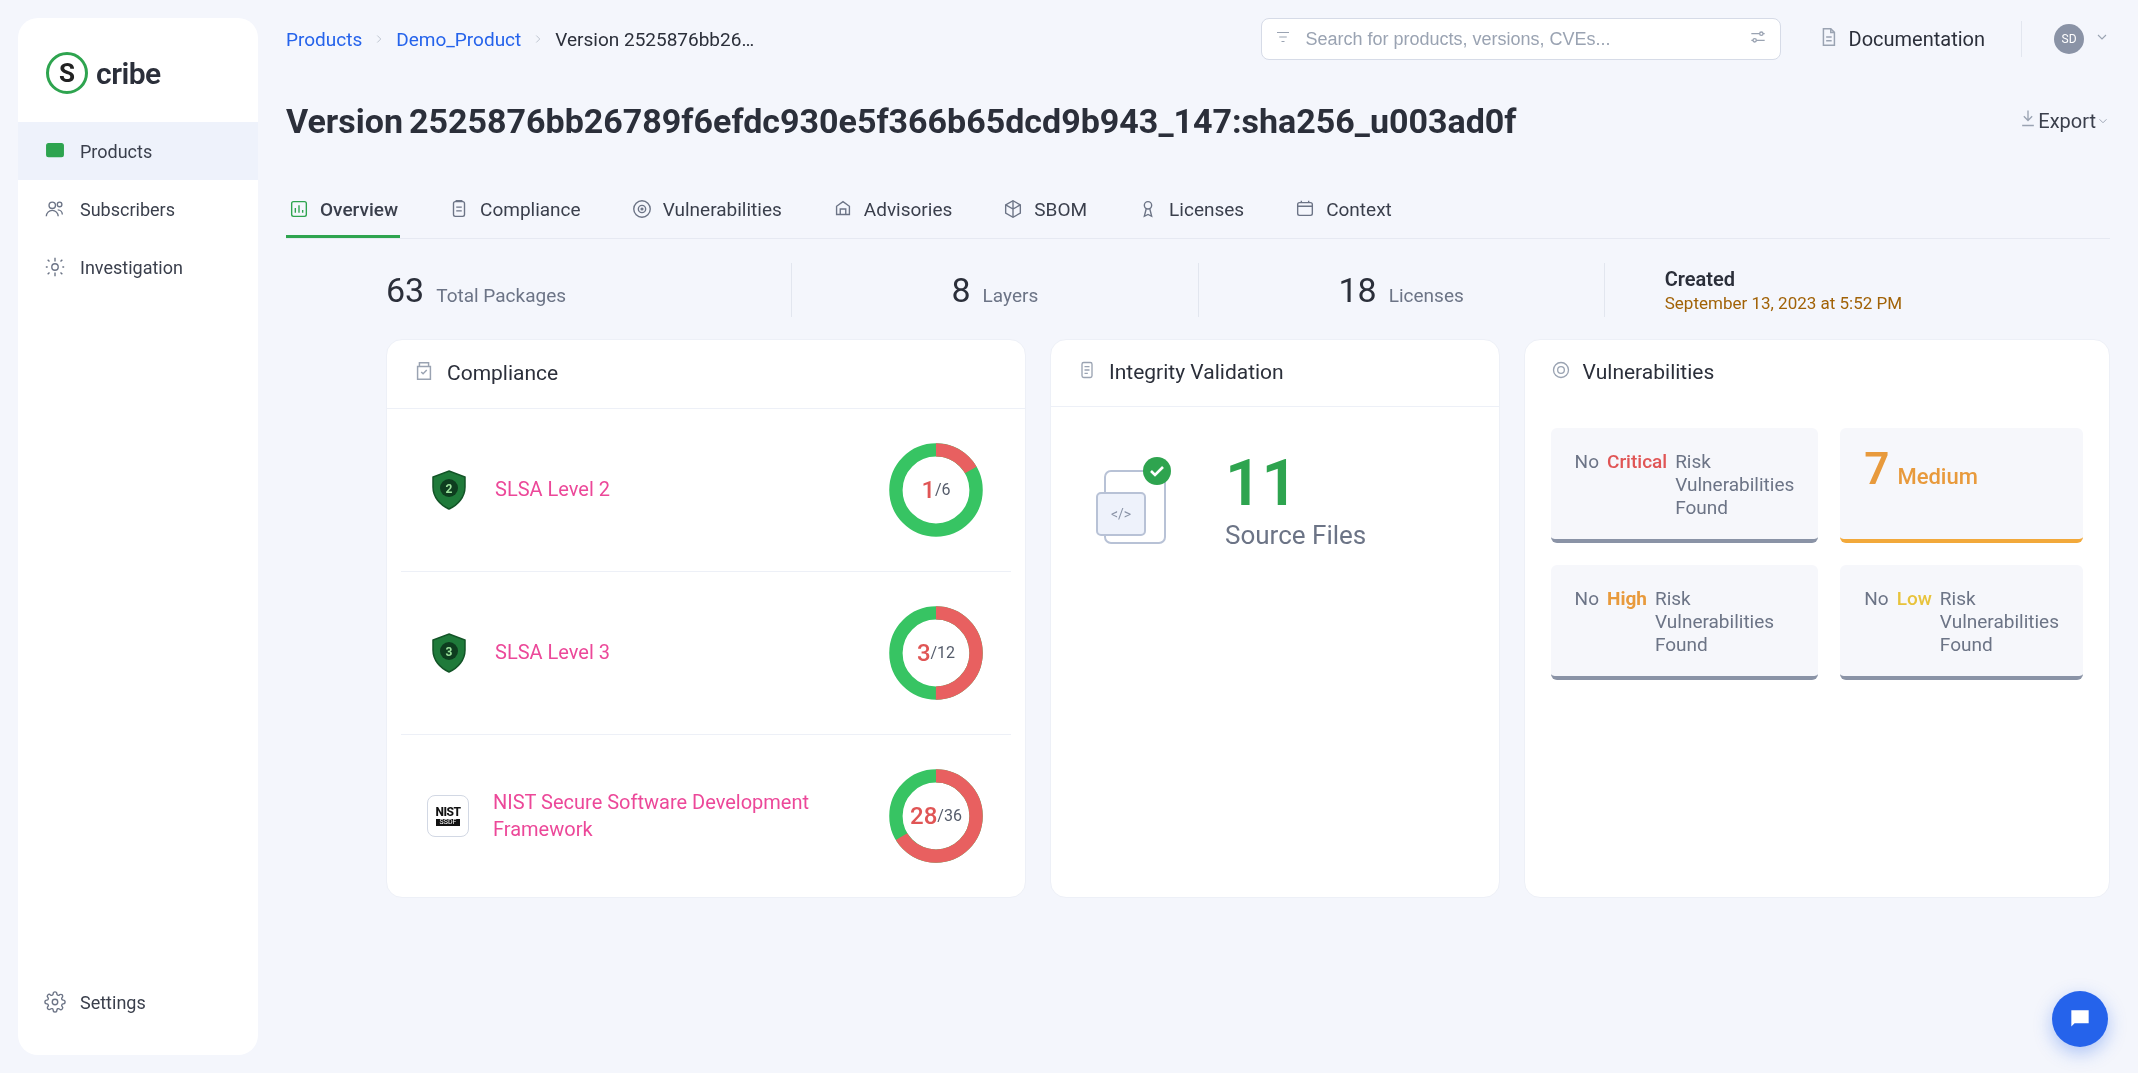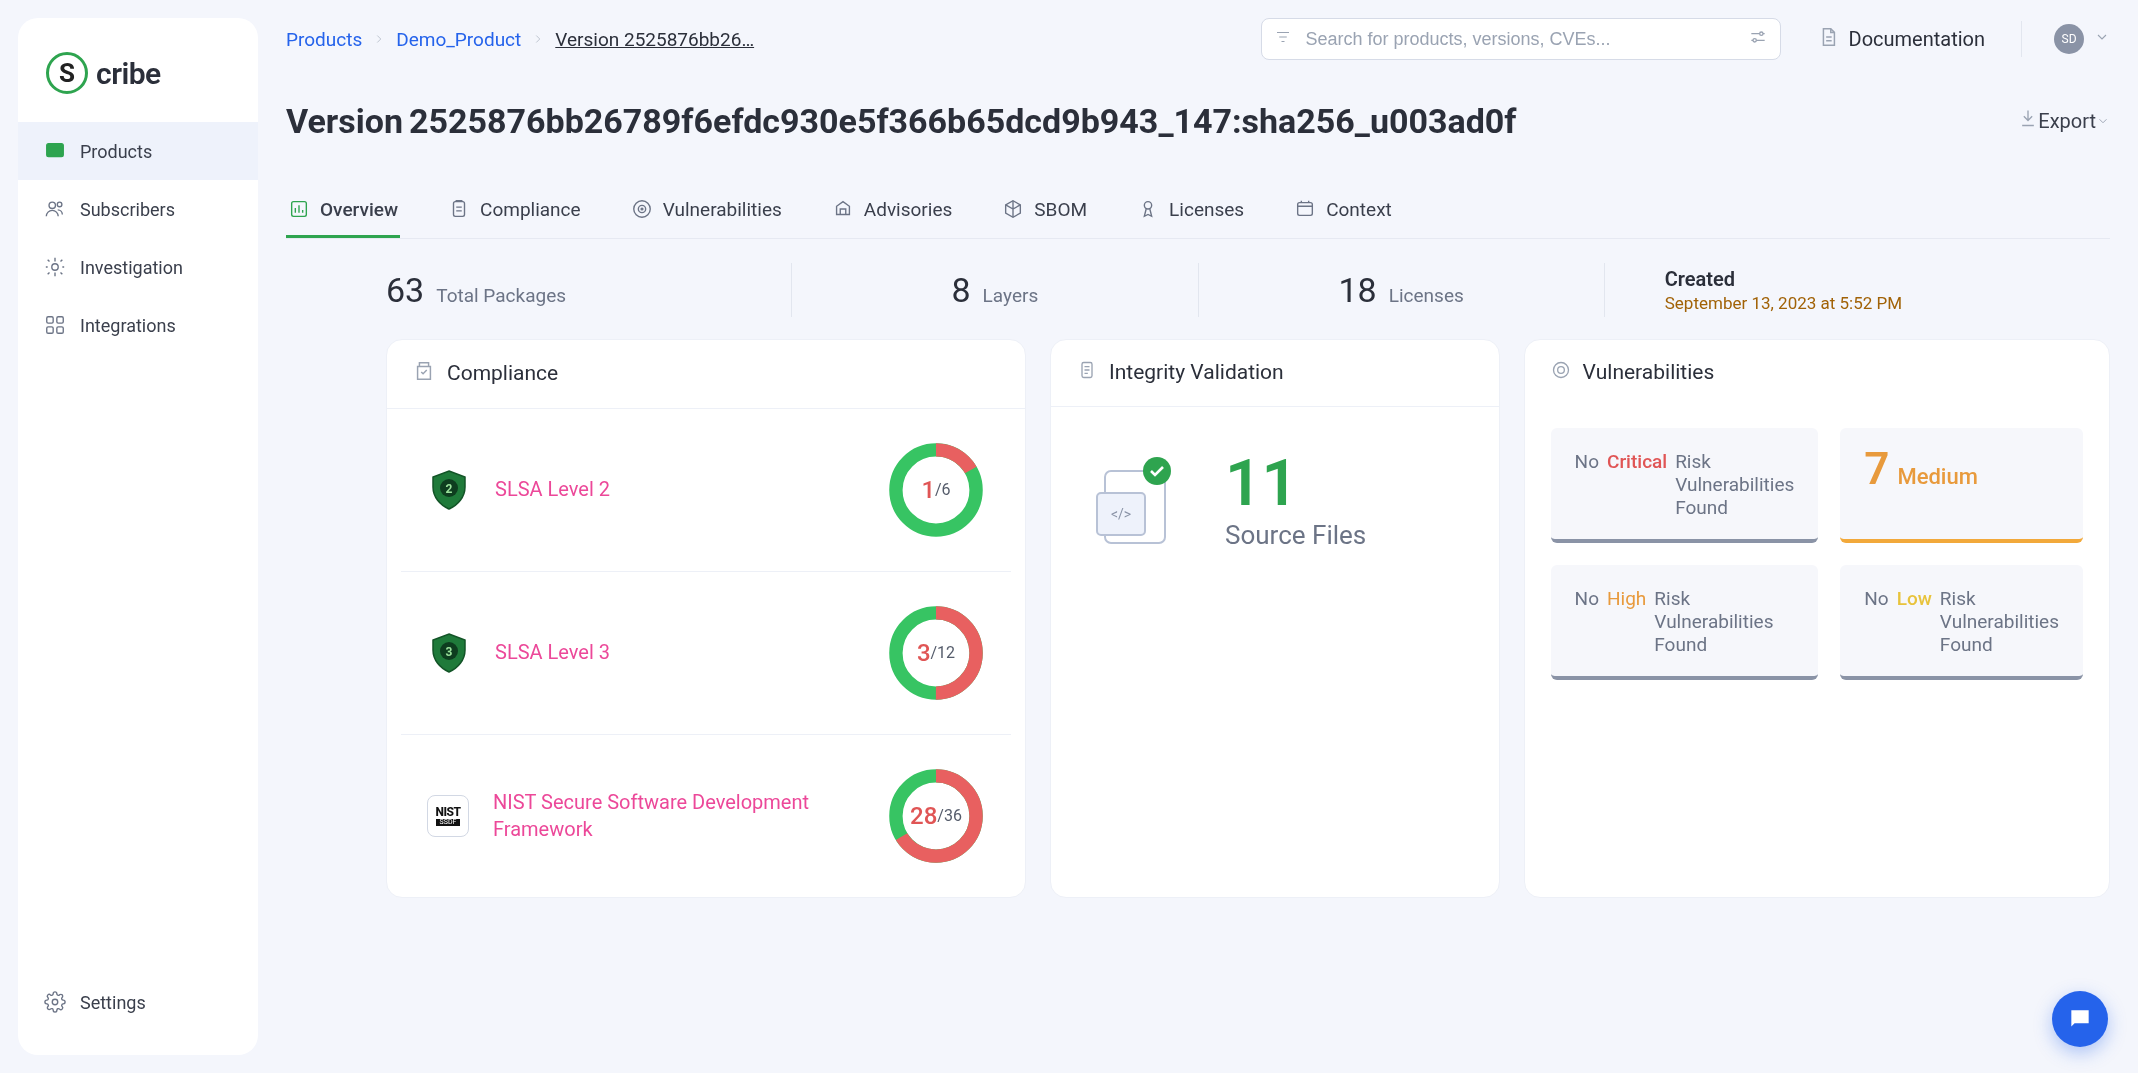--- a/index.html
+++ b/index.html
@@ -21,21 +21,21 @@
   .nav-item.active .ic-prod rect { fill:#2ea44f; stroke:#2ea44f; }
 
   
   .main { flex:1; padding:18px 28px 0 28px; display:flex; flex-direction:column; }
 
   
   .topbar { display:flex; align-items:center; gap:18px; }
   .breadcrumb { display:flex; align-items:center; gap:10px; font-size:19px; }
   .breadcrumb a { color:#2563eb; text-decoration:none; cursor:pointer; }
   .breadcrumb .sep { color:#9aa3b2; }
-  .breadcrumb .current { color:#2b2f3a;text-decoration:underline; }
+  .breadcrumb .current { color:#2b2f3a; }
   .spacer { flex:1; }
   .search { width:520px; height:42px; border:1px solid #d6dbe7; border-radius:8px; background:#fff; display:flex; align-items:center; padding:0 12px; gap:12px; }
   .search input { flex:1; border:none; outline:none; font-size:18px; background:transparent; color:#333; }
   .search input::placeholder { color:#9aa3b2; }
   .doc-link { display:flex; align-items:center; gap:10px; color:#2b2f3a; font-size:20px; padding:0 18px; cursor:pointer; }
   .divider-v { width:1px; height:36px; background:#e2e6ef; }
   .avatar { width:30px; height:30px; border-radius:50%; background:#8a93a6; color:#fff; font-size:12px; display:flex; align-items:center; justify-content:center; cursor:pointer; }
   .av-wrap { display:flex; align-items:center; gap:10px; padding-left:14px; }
 
   
@@ -84,21 +84,21 @@
   .integrity-body { display:flex; align-items:center; gap:44px; padding:44px 40px 56px 40px; }
   .integrity-num { font-size:64px; font-weight:600; color:#2ea44f; line-height:1; }
   .integrity-sub { font-size:26px; color:#6c7486; margin-top:4px; }
   .file-illus { width:90px; height:100px; }
 
   
   .vuln-grid { display:grid; grid-template-columns:1fr 1fr; gap:22px; padding:22px 26px 10px 26px; }
   .vuln-cell { background:#f6f7fb; border-radius:6px; padding:22px 24px 20px 24px; border-bottom:4px solid #8a93a6; font-size:19px; color:#6c7486; display:flex; align-items:baseline; gap:8px; min-height:94px; }
   .vuln-cell.medium { border-bottom-color:#f2a93b; }
   .crit { color:#e05555; font-weight:500; }
-  .high { color:#e89a3c; font-weight:400; }
+  .high { color:#e89a3c; font-weight:700; }
   .low  { color:#e8c33c; font-weight:500; }
   .med  { color:#e89a3c; font-weight:500; font-size:22px; }
   .med-num { font-size:44px; font-weight:600; color:#e89a3c; line-height:0.9; }
 
   .right-col { display:flex; flex-direction:row; gap:24px; flex:1; }
 
   
   .chat-fab { position:fixed; right:30px; bottom:26px; width:56px; height:56px; border-radius:50%; background:#2563eb; display:flex; align-items:center; justify-content:center; cursor:pointer; box-shadow:0 6px 18px rgba(37,99,235,0.35); }
   .chat-fab svg { width:26px; height:26px; fill:#fff; }
 
@@ -141,31 +141,20 @@
       <span>Subscribers</span>
     </div>
     <div class="nav-item">
       <span class="nav-icon">
         <svg class="icon" viewBox="0 0 24 24">
             <path d="M12 2v4M12 18v4M4 12H2M22 12h-2M6 6l-2-2M20 20l-2-2M6 18l-2 2M20 4l-2 2"></path>
             <circle cx="12" cy="12" r="3.5"></circle>
           </svg>
       </span>
       <span>Investigation</span>
-    </div>
-    <div class="nav-item">
-      <span class="nav-icon">
-        <svg class="icon" viewBox="0 0 24 24">
-            <rect x="3" y="3" width="7" height="7" rx="1.5"></rect>
-            <rect x="14" y="3" width="7" height="7" rx="1.5"></rect>
-            <rect x="3" y="14" width="7" height="7" rx="1.5"></rect>
-            <rect x="14" y="14" width="7" height="7" rx="1.5"></rect>
-          </svg>
-      </span>
-      <span>Integrations</span>
     </div>
     <div class="nav-bottom">
       <div class="nav-item">
         <span class="nav-icon">
           <svg class="icon" viewBox="0 0 24 24">
               <circle cx="12" cy="12" r="3"></circle>
               <path d="M19.4 15a1.7 1.7 0 0 0 .34 1.87l.06.06a2 2 0 1 1-2.83 2.83l-.06-.06a1.7 1.7 0 0 0-1.87-.34 1.7 1.7 0 0 0-1 1.56V21a2 2 0 1 1-4 0v-.09a1.7 1.7 0 0 0-1-1.56 1.7 1.7 0 0 0-1.87.34l-.06.06a2 2 0 1 1-2.83-2.83l.06-.06A1.7 1.7 0 0 0 4.6 15a1.7 1.7 0 0 0-1.56-1H3a2 2 0 1 1 0-4h.09A1.7 1.7 0 0 0 4.6 9a1.7 1.7 0 0 0-.34-1.87l-.06-.06A2 2 0 1 1 7.03 4.24l.06.06A1.7 1.7 0 0 0 9 4.6a1.7 1.7 0 0 0 1-1.56V3a2 2 0 1 1 4 0v.09c0 .67.4 1.27 1 1.51a1.7 1.7 0 0 0 1.87-.34l.06-.06a2 2 0 1 1 2.83 2.83l-.06.06A1.7 1.7 0 0 0 19.4 9c.24.6.84 1 1.51 1H21a2 2 0 1 1 0 4h-.09c-.67 0-1.27.4-1.51 1z"></path>
             </svg>
         </span>
         <span>Settings</span>

